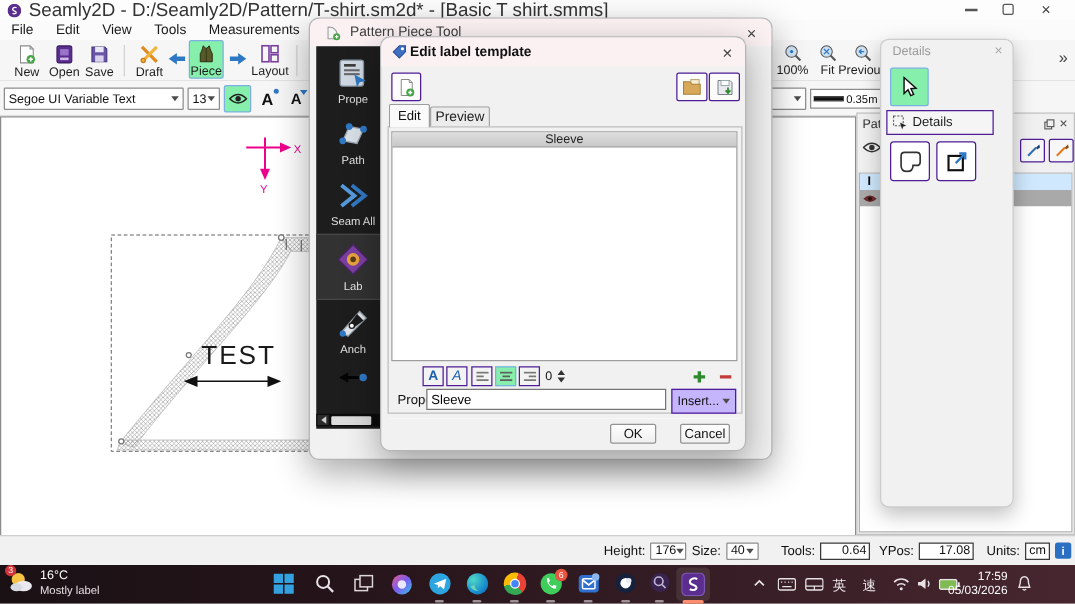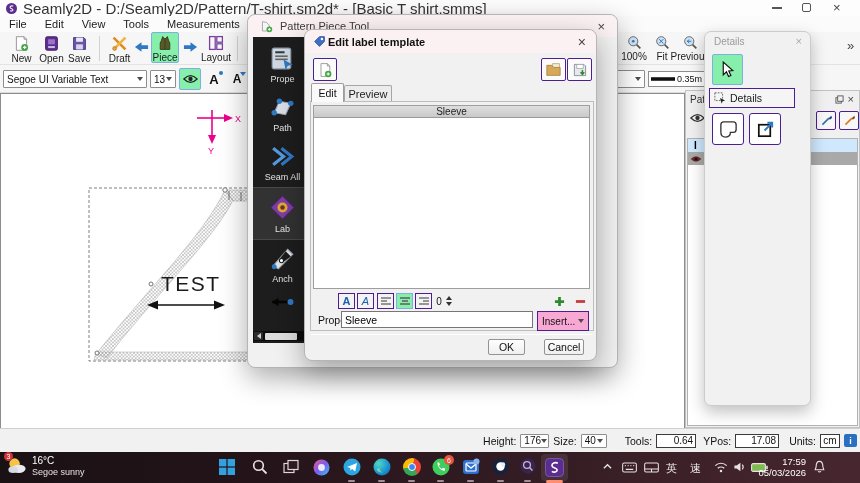--- a/index.html
+++ b/index.html
@@ -487,21 +487,21 @@
   <div class="abs" style="left:267px;top:263px;width:17px;height:16px;display:flex;align-items:center;justify-content:center">
       <span>
         <svg width="11" height="11" viewBox="0 0 12 12">
           <path d="M1 6 H11" stroke="#c33b3b" stroke-width="3"></path>
         </svg>
       </span>
     </div>
 
   <span class="abs" style="left:13px;top:284px;font-size:10.5px;color:#111">Prope:</span>
   <input class="abs" style="left: 36px; top: 281px; width: 192px; height: 17px; border: 1px solid rgb(118, 118, 118); font-size: 10.5px; padding: 0px 3px; font-family: &quot;Liberation Sans&quot;, sans-serif;" value="Sleeve">
-  <div class="abs fbtn" style="left:232px;top:281px;width:52px;height:17px;background:#f9a8d4;justify-content:space-between;padding:9px 4px">
+  <div class="abs fbtn" style="left:232px;top:281px;width:52px;height:17px;background:#c4b5fd;justify-content:space-between;padding:9px 4px">
     <span style="font-size:10px;color:#111">Insert...</span>
     <span class="chev"></span>
   </div>
 
   <div class="abs" style="left:6px;top:304px;width:281px;height:1px;background:#d6d6d6;border-bottom:1px solid #fff"></div>
 
   <div class="abs btn" style="left:183px;top:309px;width:37px;height:16px">
       <span>OK</span>
     </div>
   <div class="abs btn" style="left:239px;top:309px;width:40px;height:16px">
@@ -552,21 +552,21 @@
     <span style="position:relative">
       <span><svg width="21" height="21" viewBox="0 0 22 22">
             <circle cx="9" cy="9" r="5.5" fill="#f6c345"></circle>
             <ellipse cx="13.5" cy="14.5" rx="7" ry="4.4" fill="#e9e9ef"></ellipse>
             <ellipse cx="7.5" cy="15.5" rx="5" ry="3.4" fill="#d6dae2"></ellipse>
           </svg></span>
       <span style="position:absolute;left:-2px;top:-3px;width:9px;height:9px;background:#d13438;border-radius:50%;color:#fff;font-size:7px;display:flex;align-items:center;justify-content:center">3</span>
     </span>
     <span style="display:flex;flex-direction:column;line-height:1.15">
       <span style="font-size:10px;color:#fff">16°C</span>
-      <span style="font-size:9px;color:#e6dfe2">Segoe sunny</span>
+      <span style="font-size:9px;color:#e6dfe2">Mostly label</span>
     </span>
   </div>
 
   <span class="abs trayico" style="left:218px;top:6px">
       <svg width="18" height="18" viewBox="0 0 18 18">
         <rect x="1" y="1" width="7.4" height="7.4" fill="#33a1e0"></rect>
         <rect x="9.6" y="1" width="7.4" height="7.4" fill="#33a1e0"></rect>
         <rect x="1" y="9.6" width="7.4" height="7.4" fill="#33a1e0"></rect>
         <rect x="9.6" y="9.6" width="7.4" height="7.4" fill="#33a1e0"></rect>
       </svg>

